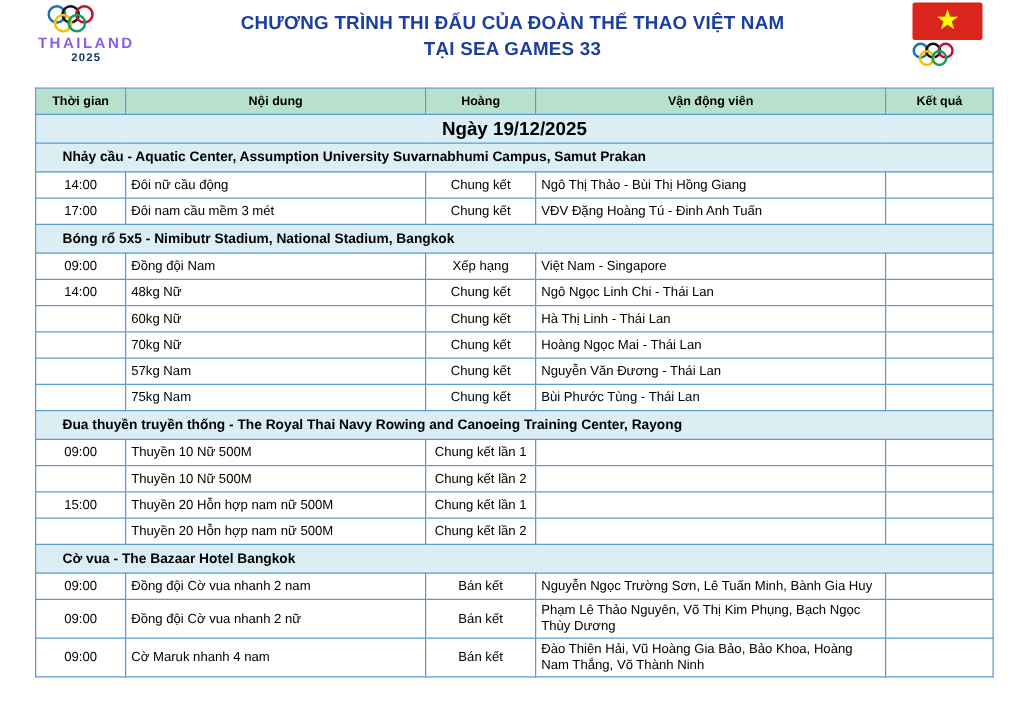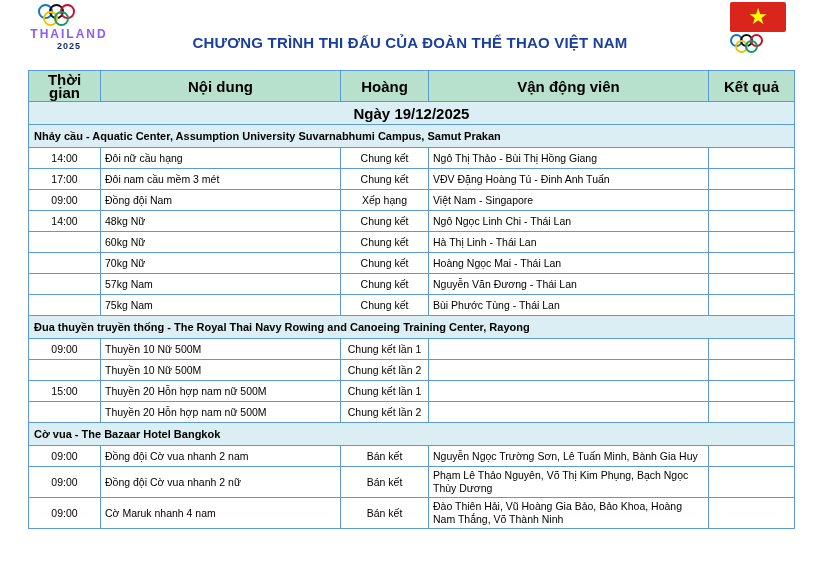--- a/index.html
+++ b/index.html
@@ -73,21 +73,20 @@
     right: 120px;
     top: 8px;
     text-align: center;
   }
   .title-line {
     font-size: 15px;
     font-weight: bold;
     color: #1b3fa0;
     line-height: 21px;
     letter-spacing: 0.2px;
-    margin-top: 24px;
   }
 
   .logo-right {
     position: absolute;
     right: 22px;
     top: 2px;
     width: 80px;
     height: 58px;
   }
   .flag {
@@ -141,21 +140,21 @@
     border: 1px solid #5b9bd5;
     padding: 2px 4px;
     vertical-align: middle;
     line-height: 13px;
     height: 16px;
   }
   thead th {
     background: #b7e1cd;
     font-weight: bold;
     text-align: center;
-    font-size: 15px;
+    font-size: 10px;
     height: 24px;
     color: #000;
   }
   .col-time   { width: 72px; }
   .col-name   { width: 240px; }
   .col-round  { width: 88px; }
   .col-athlete{ width: 280px; }
   .col-result { width: 86px; }
 
   tr.day-row td {
@@ -163,21 +162,21 @@
     text-align: center;
     font-weight: bold;
     font-size: 15px;
     height: 18px;
   }
   tr.sport-row td {
     background: #daeef3;
     font-weight: bold;
     font-size: 11px;
     height: 18px;
-    padding-left: 5px;
+    padding-left: 21px;
   }
   td.time { text-align: center; }
   td.round { text-align: center; }
   td.name { padding-left: 14px; }
   td.athlete { padding-left: 5px; }
   td.result { }
   td.tall { height: 30px; }
 </style>
 </head>
 <body>
@@ -237,31 +236,34 @@
       </thead>
       <tbody id="table-body">
           <tr class="day-row">
             <td colspan="5">Ngày 19/12/2025</td>
           </tr>
           <tr class="sport-row">
             <td colspan="5">Nhảy cầu - Aquatic Center, Assumption University Suvarnabhumi Campus, Samut Prakan</td>
           </tr>
           <tr class="event-row">
             <td class="time">14:00</td>
-            <td class="name">Đôi nữ cầu hạng</td>
+            <td class="name">Đôi nữ cầu động</td>
             <td class="round">Chung kết</td>
             <td class="athlete">Ngô Thị Thảo - Bùi Thị Hồng Giang</td>
             <td class="result"></td>
           </tr>
           <tr class="event-row">
             <td class="time">17:00</td>
             <td class="name">Đôi nam cầu mềm 3 mét</td>
             <td class="round">Chung kết</td>
             <td class="athlete">VĐV Đặng Hoàng Tú - Đinh Anh Tuấn</td>
             <td class="result"></td>
+          </tr>
+          <tr class="sport-row">
+            <td colspan="5">Bóng rổ 5x5 - Nimibutr Stadium, National Stadium, Bangkok</td>
           </tr>
           <tr class="event-row">
             <td class="time">09:00</td>
             <td class="name">Đồng đội Nam</td>
             <td class="round">Xếp hạng</td>
             <td class="athlete">Việt Nam - Singapore</td>
             <td class="result"></td>
           </tr>
           <tr class="event-row">
             <td class="time">14:00</td>

